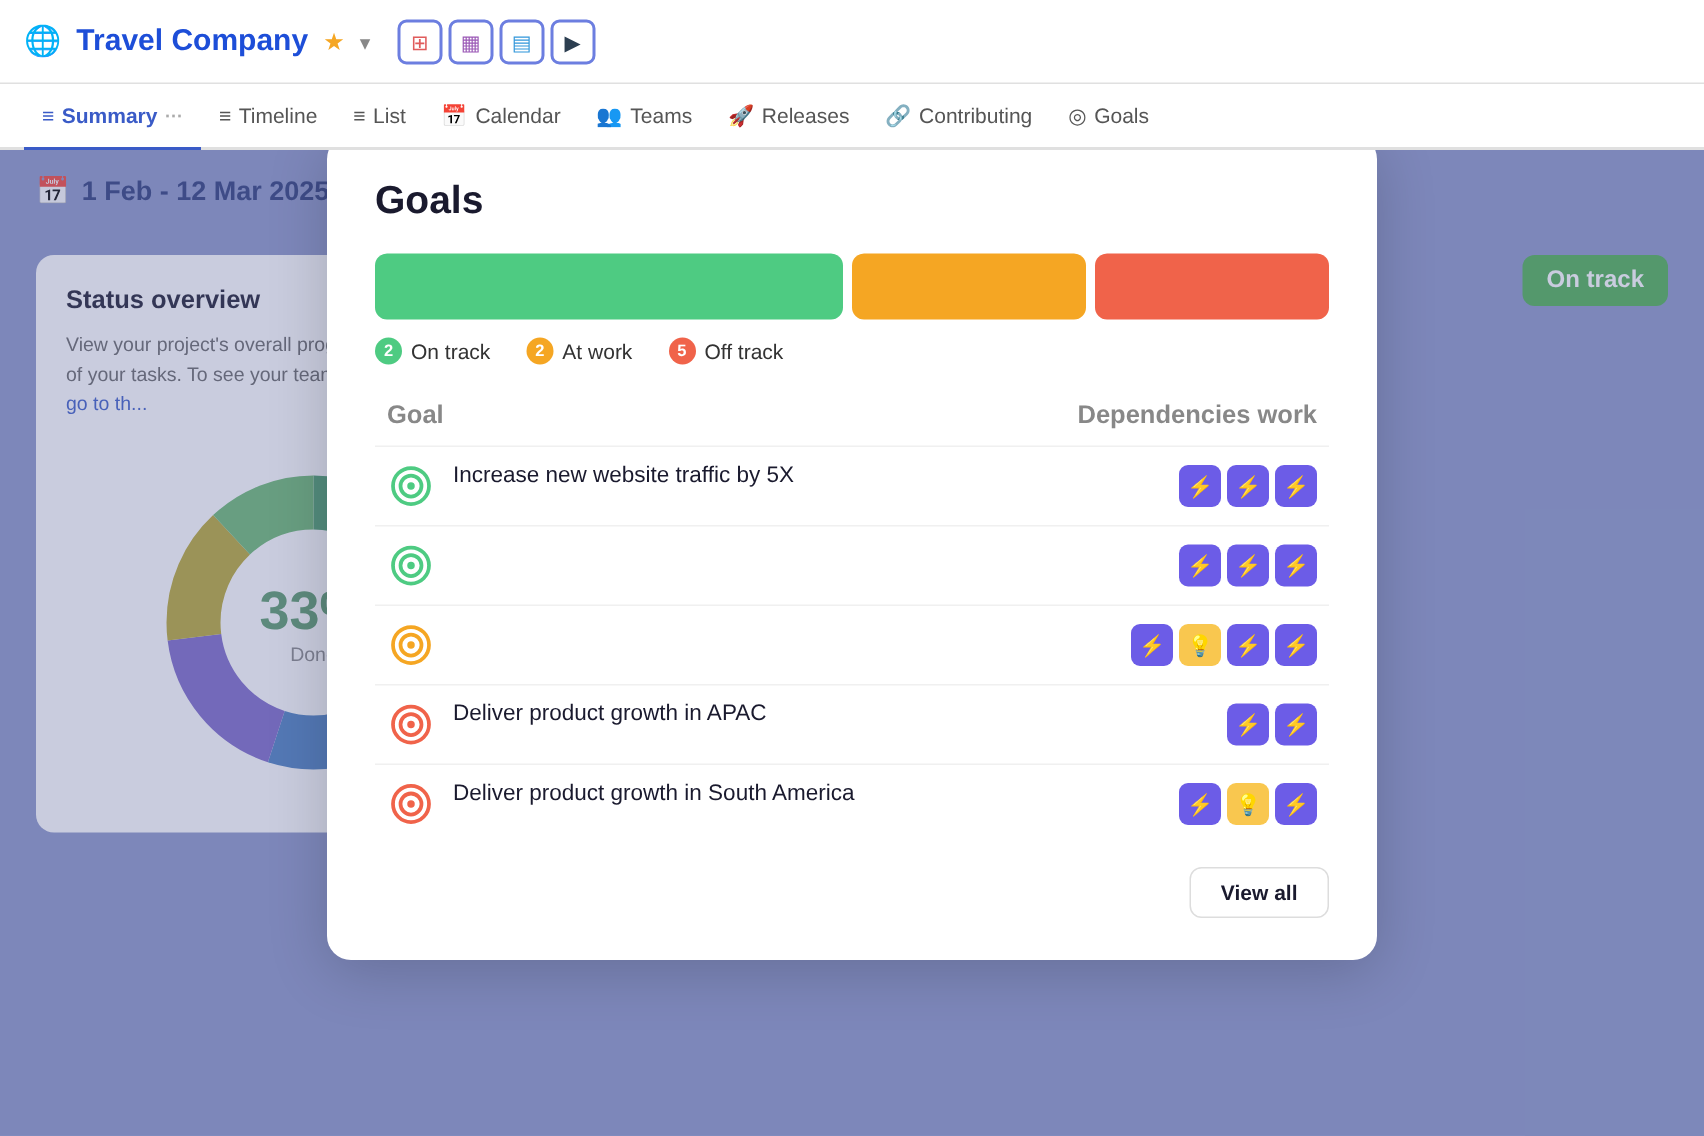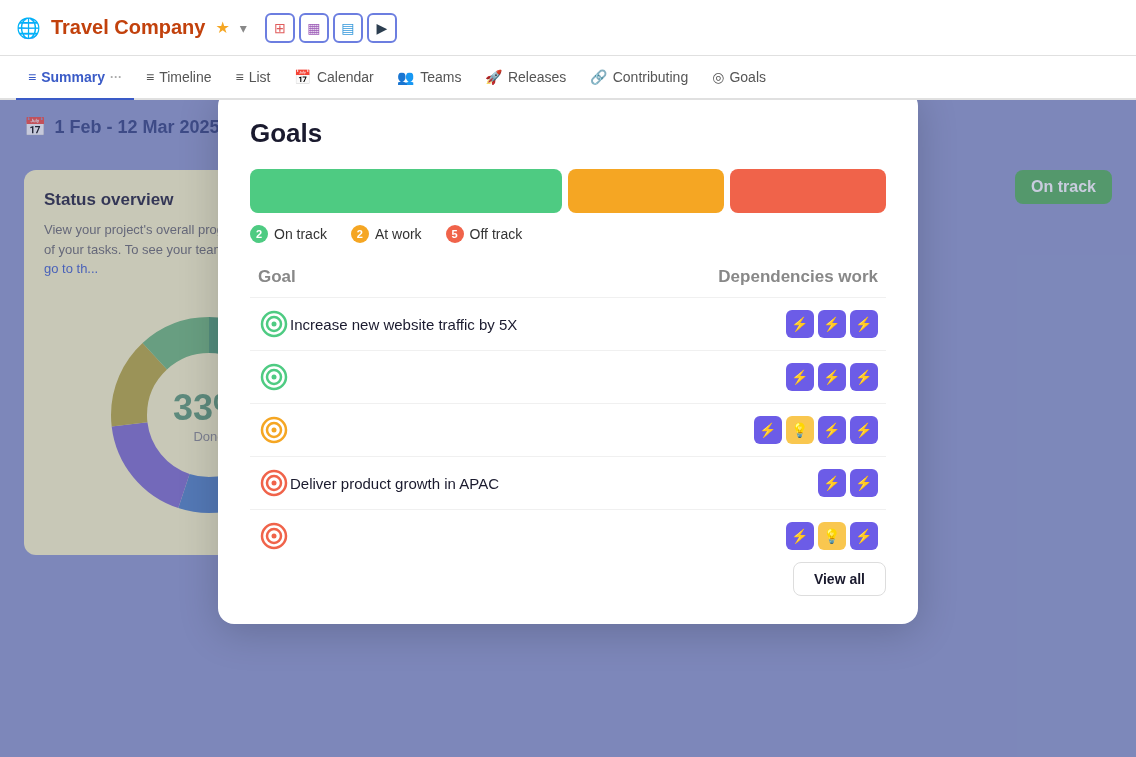--- a/index.html
+++ b/index.html
@@ -24,21 +24,21 @@
       position: relative;
       z-index: 10;
     }
     .top-bar-globe {
       color: #5a7ad0;
       font-size: 20px;
     }
     .top-bar-title {
       font-size: 20px;
       font-weight: 700;
-      color: #c2410c;
+      color: #1d4ed8;
     }
     .top-bar-star {
       color: #f5a623;
       font-size: 16px;
     }
     .top-bar-chevron {
       color: #888;
       font-size: 14px;
     }
     .top-bar-icons {
@@ -105,21 +105,21 @@
       font-size: 18px;
       font-weight: 600;
     }
 
     
     .status-overview {
       position: absolute;
       left: 24px;
       top: 70px;
       width: 370px;
-      background: #fef9c3;
+      background: #ffffff;
       border-radius: 12px;
       padding: 20px;
     }
     .status-title {
       font-size: 17px;
       font-weight: 700;
       color: #1a1a2e;
       margin-bottom: 10px;
     }
     .status-desc {
@@ -250,21 +250,21 @@
     }
     .goal-row {
       display: flex;
       align-items: center;
       padding: 10px 8px;
       border-top: 1px solid #f0f0f0;
       justify-content: space-between;
     }
     .goal-left {
       display: flex;
-      align-items: center;
+      gap: 12px;
     }
     .goal-icon {
       width: 32px;
       height: 32px;
       border-radius: 50%;
       display: flex;
       align-items: center;
       justify-content: center;
       flex-shrink: 0;
     }
@@ -292,21 +292,21 @@
       font-size: 14px;
     }
     .contrib-icon.yellow {
       background: #f9c74f;
     }
 
     
     .view-all-btn {
       display: block;
       margin-left: auto;
-      margin-top: 0;
+      margin-top: 16px;
       padding: 8px 20px;
       border: 1px solid #ddd;
       border-radius: 8px;
       background: #fff;
       font-size: 14px;
       font-weight: 600;
       color: #1a1a2e;
       cursor: pointer;
     }
   </style>
@@ -502,20 +502,21 @@
 
       <div class="goal-row">
         <div class="goal-left">
           <div class="goal-icon">
             <svg viewBox="0 0 28 28">
                 <circle cx="14" cy="14" r="12" fill="none" stroke="#f0634a" stroke-width="2.5"></circle>
             <circle cx="14" cy="14" r="7" fill="none" stroke="#f0634a" stroke-width="2.5"></circle>
             <circle cx="14" cy="14" r="2.5" fill="#f0634a"></circle>
               </svg>
           </div>
+          <span class="goal-text">Deliver product growth in South America</span>
         </div>
         <div class="goal-right">
           <div class="contrib-icon">⚡</div>
           <div class="contrib-icon yellow">💡</div>
           <div class="contrib-icon">⚡</div>
         </div>
       </div>
 
       <button class="view-all-btn">View all</button>
     </div>

